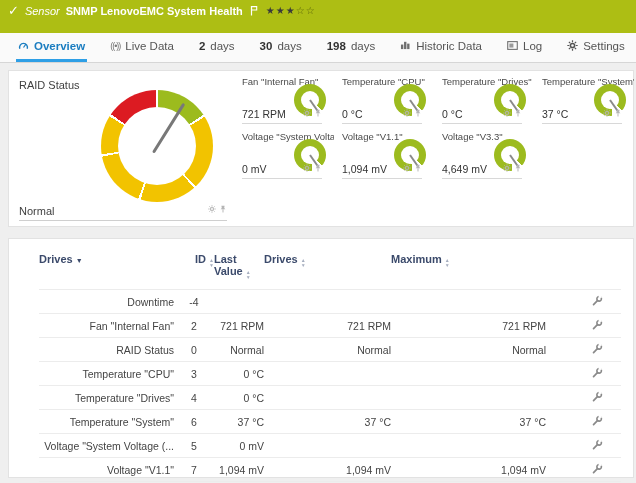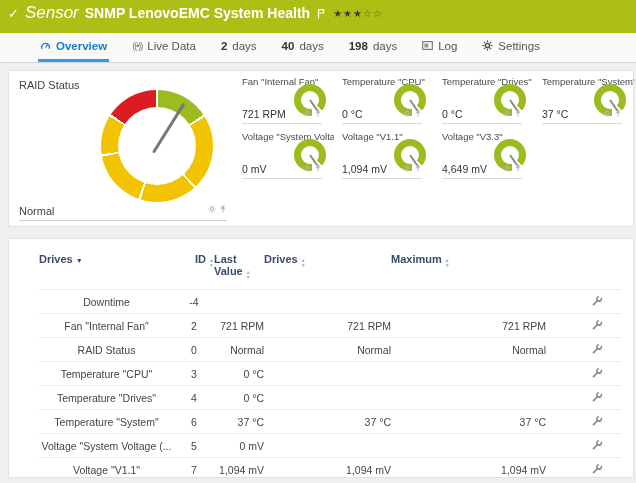--- a/index.html
+++ b/index.html
@@ -3,29 +3,29 @@
 <meta charset="utf-8">
 <style>
   * { margin:0; padding:0; box-sizing:border-box; }
   html,body { width:636px; height:483px; overflow:hidden; background:#efefef;
     font-family:"Liberation Sans","DejaVu Sans",sans-serif; }
 
   
   .topbar { height:33px; background:#adbe14; color:#fff; padding:3px 8px 0 8px; }
   .topbar-row1 { display:flex; align-items:center; gap:6px; }
   .check { font-size:13px; font-weight:bold; color:#fff; }
-  .kind { font-style:italic; font-size:17px; }
-  .title { font-weight:bold; font-size:14px; }
+  .kind { font-style:italic; font-size:11px; }
+  .title { font-weight:bold; font-size:11px; }
   .flag-icon { margin-left:1px; display:inline-flex; }
   .stars { font-size:10px; color:#3a3a3a; letter-spacing:1px; margin-left:2px; }
   .okline { font-size:9px; font-weight:bold; margin:-1px 0 0 30px; color:#fdfdef; }
 
   
   .tabbar { height:30px; background:#fafafa; border-bottom:1px solid #d6d6d6;
-    display:flex; align-items:stretch; padding-left:38px; gap:21px; }
+    display:flex; align-items:stretch; padding-left:16px; gap:21px; }
   .tab { display:flex; align-items:center; gap:5px; font-size:11.5px; color:#555;
     cursor:pointer; border-bottom:3px solid transparent; padding:0 2px; white-space:nowrap; }
   .tab .num { font-weight:bold; color:#333; }
   .tab.active { color:#1b7dc0; font-weight:bold; border-bottom:3px solid #2e9fe6; }
   .live-glyph { font-size:9px; color:#777; letter-spacing:-1px; }
 
   
   .panel { background:#fff; border:1px solid #e2e2e2; }
   .panel-gauges { margin:7px 2px 0 8px; height:157px; position:relative; display:flex; }
   .panel-table { margin:11px 2px 0 8px; height:240px; padding:6px 14px 0 30px; }
@@ -66,21 +66,21 @@
   .gvalue { position:absolute; left:0; bottom:3px; font-size:10.5px; color:#333; }
   .gicons { position:absolute; right:0; bottom:2px; display:flex; gap:3px; }
 
   
   table { border-collapse:collapse; width:582px; table-layout:fixed; }
   th { font-size:11px; color:#3b4a6b; text-align:left; vertical-align:top;
     padding:8px 0 10px 0; font-weight:bold; cursor:pointer; }
   th.ch { text-align:left; } th.id { text-align:right; }
   td { font-size:10.5px; color:#444; padding:5px 0; border-top:1px solid #ececec;
     text-align:right; white-space:nowrap; overflow:hidden; }
-  td.ch { text-align:center; text-overflow:ellipsis; } td.id { text-align:center; }
+  td.ch { text-align:right; text-overflow:ellipsis; } td.id { text-align:center; }
   td.act { text-align:right; padding-right:18px; }
   tr.last td { border-bottom:1px solid #ececec; }
   .sortdown { font-size:7px; color:#3b4a6b; margin-left:3px; }
   .sort { display:inline-flex; flex-direction:column; margin-left:3px; vertical-align:1px; }
   .sort i { font-style:normal; font-size:5px; line-height:4.5px; color:#a6aebf; }
 </style>
 </head>
 <body>
 
 <div class="topbar">
@@ -108,26 +108,34 @@
   </div>
   <div class="tab">
     <span class="live-glyph">((•))</span>
     <span>Live Data</span>
   </div>
   <div class="tab">
     <span class="num">2</span>
       <span>days</span>
   </div>
   <div class="tab">
-    <span class="num">40</span>
+    <span class="num">30</span>
       <span>days</span>
   </div>
   <div class="tab">
     <span class="num">198</span>
       <span>days</span>
+  </div>
+  <div class="tab">
+    <span><svg width="11" height="10" viewBox="0 0 12 11">
+          <rect x="1" y="5" width="2.6" height="5" fill="#6e6e6e"></rect>
+          <rect x="4.4" y="2" width="2.6" height="8" fill="#6e6e6e"></rect>
+          <rect x="7.8" y="4" width="2.6" height="6" fill="#6e6e6e"></rect>
+        </svg></span>
+    <span>Historic Data</span>
   </div>
   <div class="tab">
     <span><svg width="11" height="9" viewBox="0 0 12 10">
           <rect x="0.7" y="0.7" width="10.6" height="8.6" fill="none" stroke="#6e6e6e" stroke-width="1.2"></rect>
           <rect x="2.5" y="2.8" width="4.5" height="4.5" fill="#9a9a9a"></rect>
         </svg></span>
     <span>Log</span>
   </div>
   <div class="tab">
     <span><svg width="11" height="11" viewBox="0 0 10 10">

